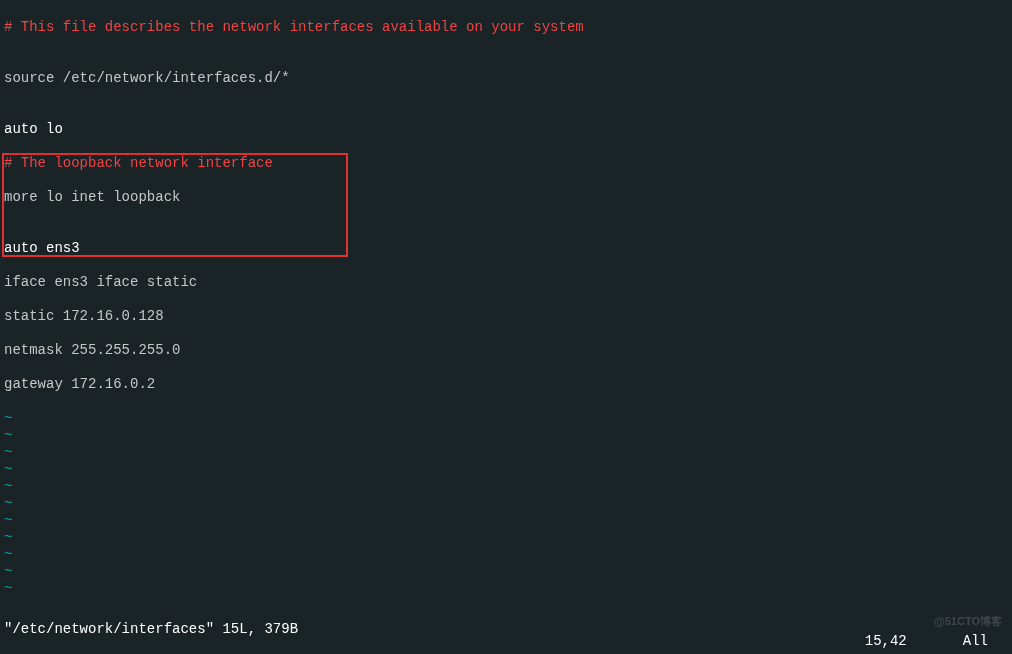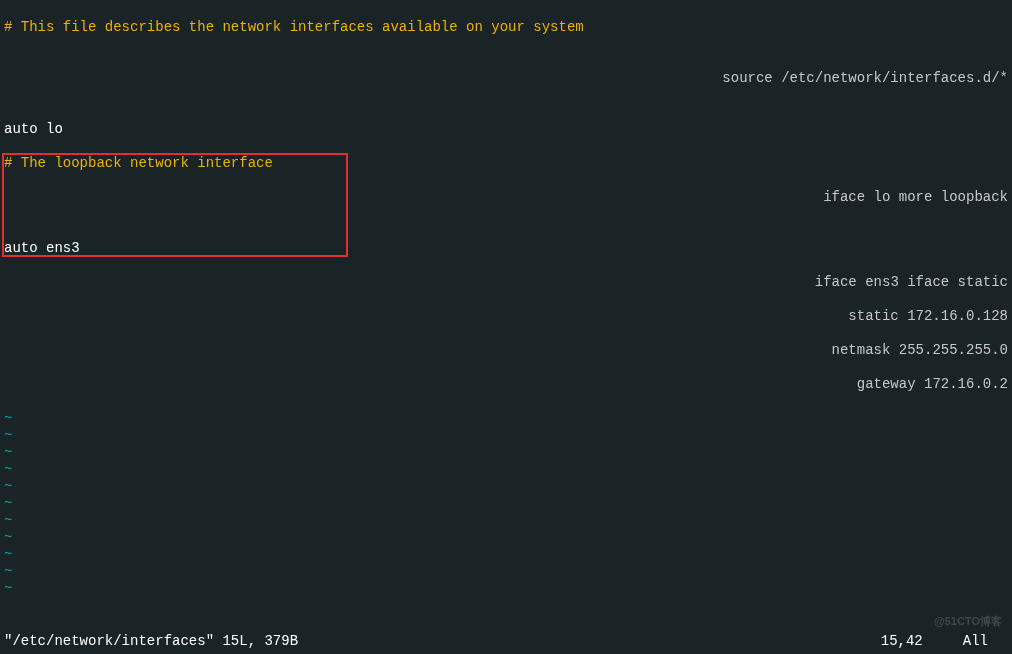--- a/index.html
+++ b/index.html
@@ -16,25 +16,24 @@
       width: 1012px;
       height: 654px;
       overflow: hidden;
       position: relative;
     }
     .editor {
       padding: 2px 4px;
       white-space: pre;
     }
     .comment {
-      color: #eab308;
+      color: #ef4444;
     }
     .plain {
       color: #c5c8c6;
-      text-align: right;
     }
     .white {
       color: #ffffff;
     }
     .tilde {
       color: #00aaaa;
     }
     .highlight-box {
       position: absolute;
       left: 2px;
@@ -56,22 +55,23 @@
       padding: 0 4px 4px 4px;
       display: flex;
       justify-content: space-between;
       color: #ffffff;
     }
     .status-left {
       flex: 1;
     }
     .status-right {
       display: flex;
-      gap: 40px;
+      gap: 56px;
       padding-right: 20px;
+      margin-top: 12px;
     }
     .watermark {
       position: absolute;
       right: 10px;
       bottom: 24px;
       color: rgba(180,180,180,0.25);
       font-size: 11px;
       font-family: Arial, sans-serif;
       pointer-events: none;
       font-weight: bold;
@@ -83,21 +83,21 @@
 </head>
 <body>
 
 <div class="editor">
 <span class="line comment"># This file describes the network interfaces available on your system</span>
 <span class="line plain"></span>
 <span class="line plain">source /etc/network/interfaces.d/*</span>
 <span class="line plain"></span>
 <span class="line white">auto lo</span>
 <span class="line comment"># The loopback network interface</span>
-<span class="line plain">iface lo more loopback</span>
+<span class="line plain">more lo inet loopback</span>
 <span class="line plain"></span>
 <span class="line white">auto ens3</span>
 <span class="line plain">iface ens3 iface static</span>
 <span class="line plain">static 172.16.0.128</span>
 <span class="line plain">netmask 255.255.255.0</span>
 <span class="line plain">gateway 172.16.0.2</span>
 <div id="tilde-container"><span class="line tilde">~</span><span class="line tilde">~</span><span class="line tilde">~</span><span class="line tilde">~</span><span class="line tilde">~</span><span class="line tilde">~</span><span class="line tilde">~</span><span class="line tilde">~</span><span class="line tilde">~</span><span class="line tilde">~</span><span class="line tilde">~</span></div>
 </div>
 
 <div class="highlight-box"></div>

